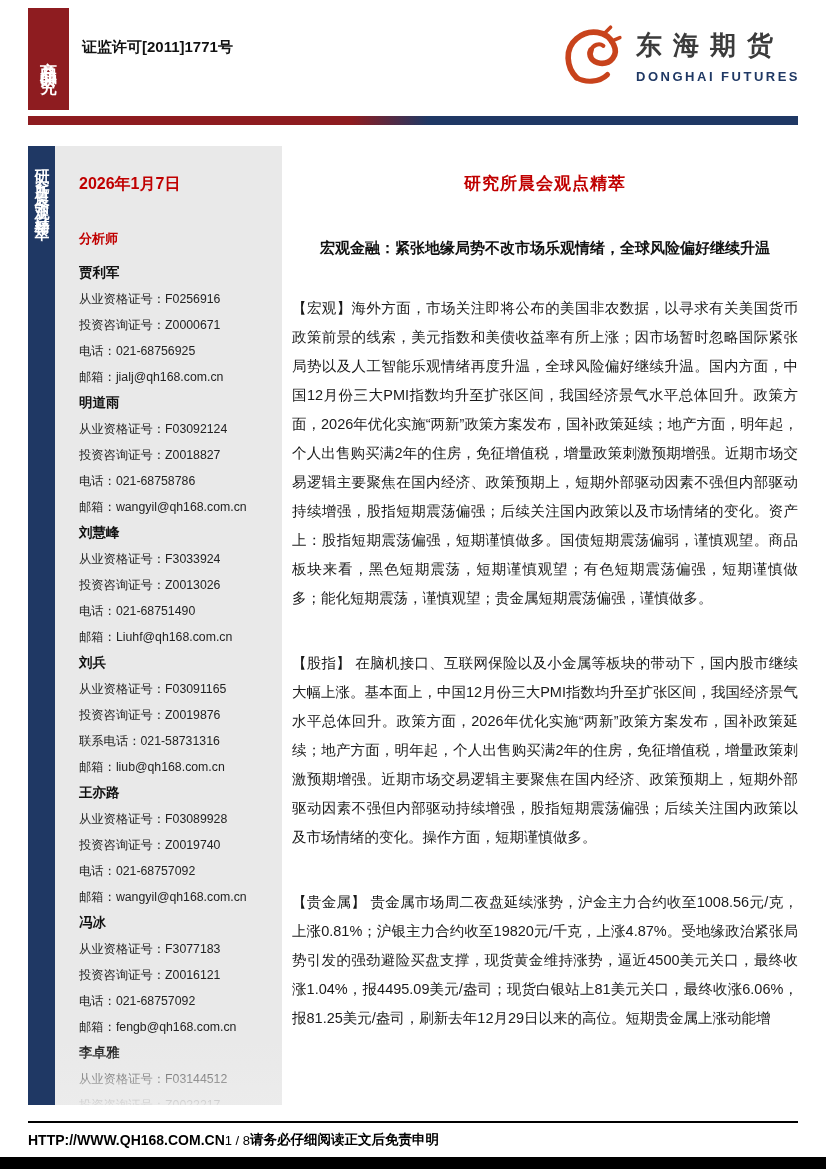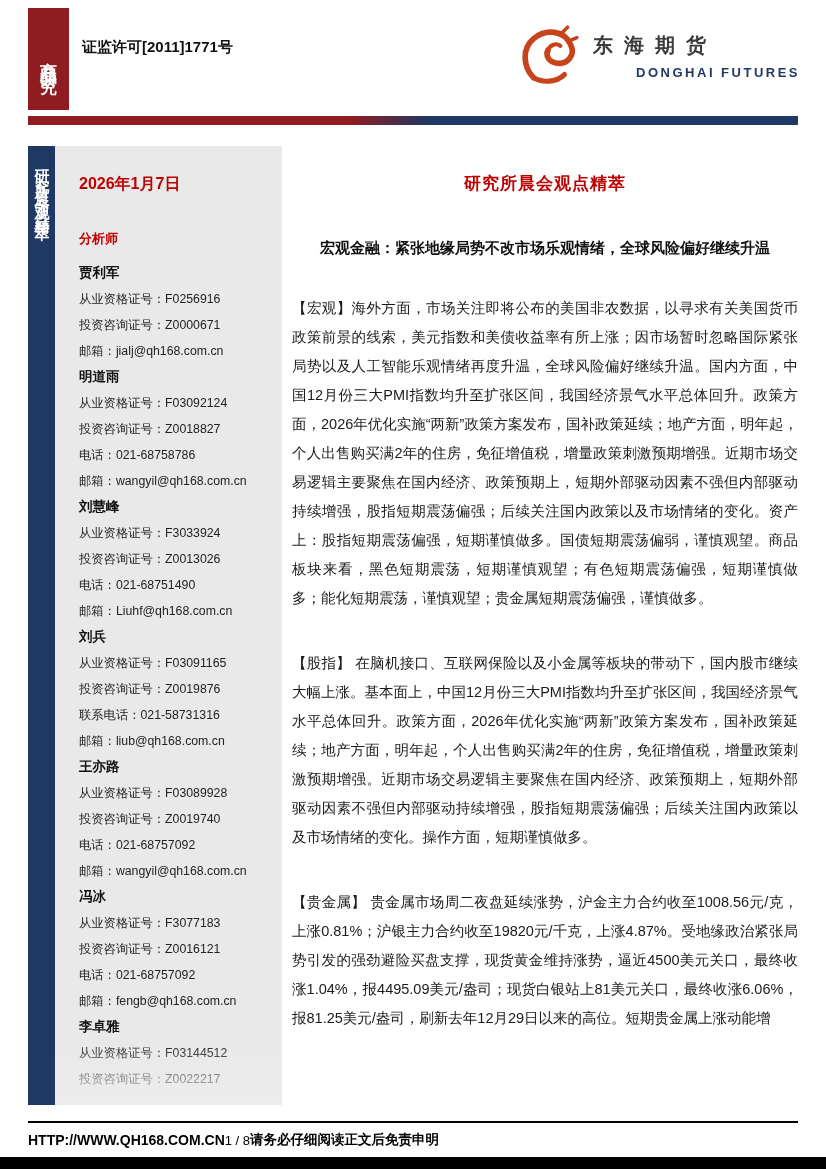--- a/index.html
+++ b/index.html
@@ -13,22 +13,22 @@
   .brand-bar {
     position:absolute; left:28px; top:8px; width:41px; height:102px;
     background:#8e1c20; color:#fff;
     display:flex; align-items:center; justify-content:center;
     writing-mode:vertical-rl; text-orientation:upright;
     font-size:17px; font-weight:700; letter-spacing:5px;
   }
   .qualification { position:absolute; left:82px; top:32px; font-size:15px; font-weight:700; line-height:30px; color:#111; }
   .logo { position:absolute; right:26px; top:18px; display:flex; align-items:center; gap:10px; }
   .logo-text { display:flex; flex-direction:column; align-items:flex-start; }
-  .logo-cn { font-size:20px; font-weight:700; letter-spacing:11px; color:#3b3b3b; white-space:nowrap; margin-bottom:6px; }
-  .logo-en { font-size:13px; font-weight:700; letter-spacing:2.5px; color:#1f3864; white-space:nowrap;margin-left:43px; }
+  .logo-cn { font-size:26px; font-weight:700; letter-spacing:11px; color:#3b3b3b; white-space:nowrap; margin-bottom:6px; }
+  .logo-en { font-size:13px; font-weight:700; letter-spacing:2.5px; color:#1f3864; white-space:nowrap; }
   .header-divider {
     position:absolute; left:28px; top:116px; width:770px; height:9px;
     background:linear-gradient(90deg,#8e1c20 0%,#8e1c20 42%,#1f3864 52%,#1f3864 100%);
   }
 
   
   .side-strip {
     position:absolute; left:28px; top:146px; width:27px; height:959px; background:#1f3864;
     display:flex; justify-content:center;
   }
@@ -98,20 +98,21 @@
   </div>
 
   <div class="analyst-panel">
     <div class="panel-date">2026年1月7日</div>
     <div class="panel-label">分析师</div>
     <div id="analyst-list">
         <div class="analyst">
           <div class="analyst-name">贾利军</div>
           <div class="analyst-line">从业资格证号：F0256916</div>
           <div class="analyst-line">投资咨询证号：Z0000671</div>
+          <div class="analyst-line">电话：021-68756925</div>
           <div class="analyst-line">邮箱：jialj@qh168.com.cn</div>
         </div>
         <div class="analyst">
           <div class="analyst-name">明道雨</div>
           <div class="analyst-line">从业资格证号：F03092124</div>
           <div class="analyst-line">投资咨询证号：Z0018827</div>
           <div class="analyst-line">电话：021-68758786</div>
           <div class="analyst-line">邮箱：wangyil@qh168.com.cn</div>
         </div>
         <div class="analyst">

